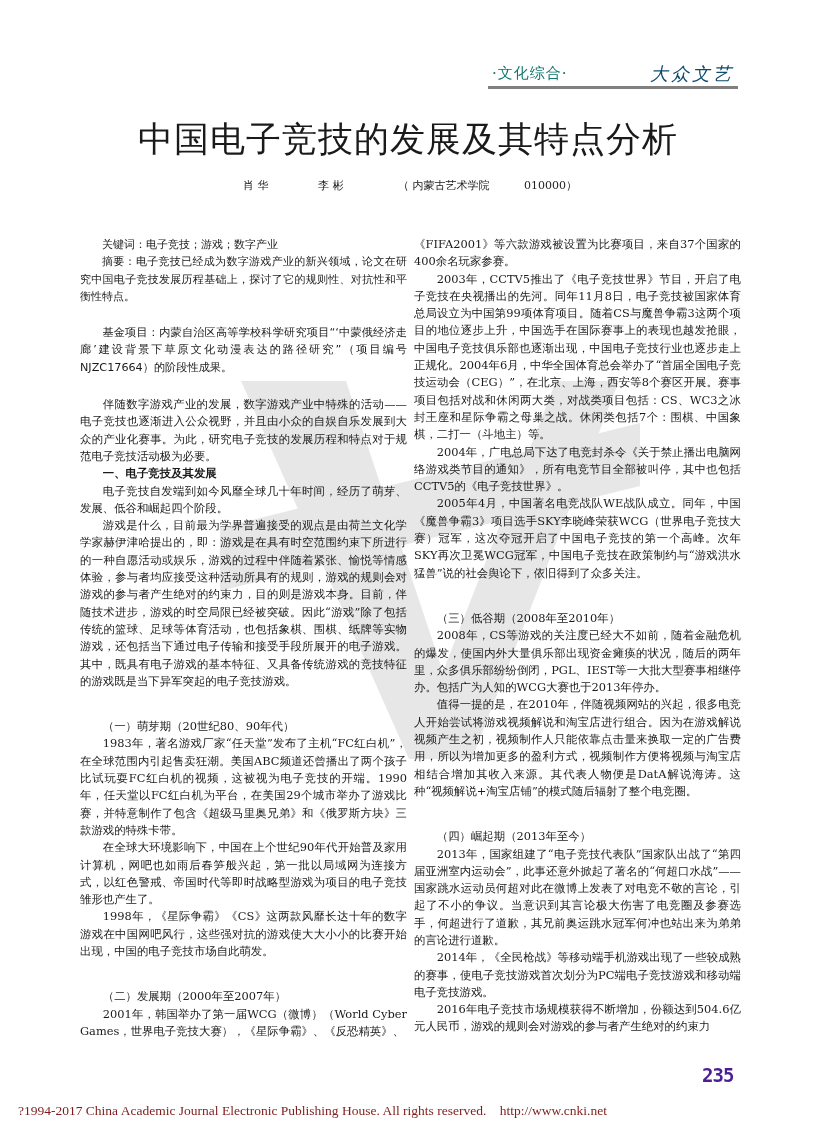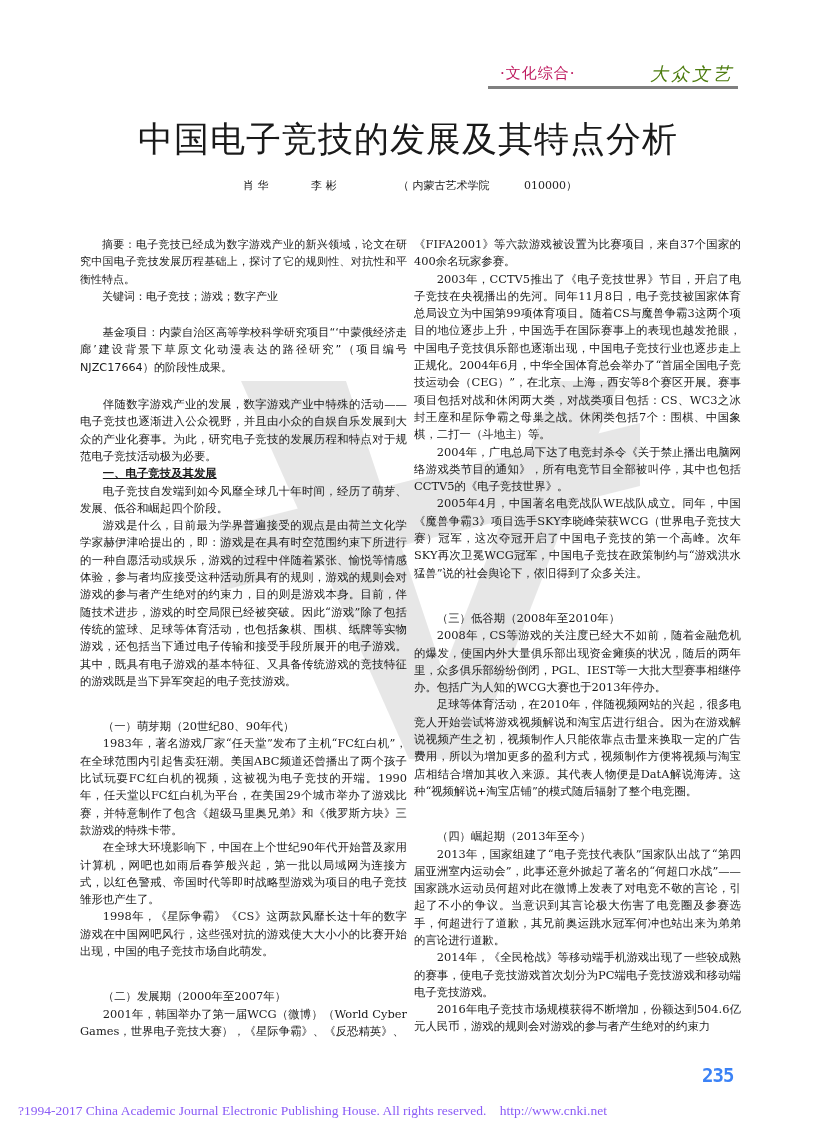--- a/index.html
+++ b/index.html
@@ -1,44 +1,44 @@
 <!DOCTYPE html>
 <html><head>
 <meta charset="utf-8">
 <style>
   html, body { margin: 0; padding: 0; background: #ffffff; }
   body { width: 816px; height: 1145px; position: relative; overflow: hidden;
          font-family: "DejaVu Serif", "Liberation Serif", serif; color: #1a1a1a; }
   .header { position: absolute; left: 492px; top: 62px; width: 246px; height: 24px; }
-  .header .section { position: absolute; left: 8px; top: 2px; font-size: 15px; letter-spacing: 1px; color: #be185d; }
-  .header .journal { position: absolute; right: 4px; top: 0; font-size: 18px; letter-spacing: 3px; font-style: italic; color: #4d7c0f; }
+  .header .section { position: absolute; left: 0; top: 2px; font-size: 15px; letter-spacing: 1px; color: #0f766e; }
+  .header .journal { position: absolute; right: 4px; top: 0; font-size: 18px; letter-spacing: 3px; font-style: italic; color: #0c4a6e; }
   .header .rule { position: absolute; left: -4px; right: 0; top: 24px; height: 3px; background: #808080; }
 
   .title { position: absolute; left: 0; width: 816px; top: 116px; text-align: center;
            font-family: "DejaVu Sans", sans-serif; font-size: 35px; letter-spacing: 1px; color: #1a1a1a; }
   .byline { position: absolute; top: 178px; left: 0; width: 816px; font-size: 11px; color: #222; }
   .byline span { position: absolute; white-space: pre; }
 
   .col { position: absolute; top: 236px; width: 327px; font-size: 11.4px; line-height: 17.3px; text-align: justify; }
   .col.left { left: 80px; }
   .col.right { left: 414px; }
   .col p { margin: 0; text-indent: 2em; }
   .col p.noindent { text-indent: 0; }
-  .col .h1 { font-family: "DejaVu Sans", sans-serif; font-weight: bold; text-indent: 2em; text-decoration: underline; }
+  .col .h1 { font-family: "DejaVu Sans", sans-serif; font-weight: bold; text-indent: 2em; }
   .col .h2 { text-indent: 2em; margin-top: 28px; }
   .col .kw { font-family: "DejaVu Sans", sans-serif; }
   .abstract { font-size: 11px; line-height: 17.3px; }
   .fund { font-family: "DejaVu Sans", sans-serif; font-size: 11.2px; margin-top: 13px !important; }
   .gap { height: 20px; }
   .gap-small { height: 6px; }
 
   .page-num { position: absolute; left: 702px; top: 1064px; font-family: "DejaVu Sans Mono", monospace;
-              font-weight: bold; font-size: 19px; color: #3b82f6; letter-spacing: -1px; }
+              font-weight: bold; font-size: 19px; color: #4c1d95; letter-spacing: -1px; }
   .footer { position: absolute; left: 18px; top: 1103px; font-family: "Liberation Serif", serif;
-            font-size: 13.5px; color: #8b5cf6; white-space: pre; }
+            font-size: 13.5px; color: #7f1d1d; white-space: pre; }
   .watermark { position: absolute; left: 220px; top: 360px; width: 420px; height: 420px; pointer-events: none; opacity: 0.09; }
 </style>
 </head>
 <body>
 
 <svg class="watermark" viewBox="0 0 100 100">
   <polygon points="5,5 30,5 55,80 45,95" fill="#000"></polygon>
   <polygon points="45,95 80,5 95,5 60,95" fill="#000"></polygon>
   <polygon points="0,40 100,15 100,30 0,55" fill="#000"></polygon>
 </svg>
@@ -46,28 +46,28 @@
 <div class="header">
   <span class="section">·文化综合·</span>
   <span class="journal">大众文艺</span>
   <div class="rule"></div>
 </div>
 
 <div class="title">中国电子竞技的发展及其特点分析</div>
 
 <div class="byline">
   <span style="left:243px">肖 华</span>
-  <span style="left:311px">李 彬</span>
+  <span style="left:318px">李 彬</span>
   <span style="left:398px">（ 内蒙古艺术学院</span>
   <span style="left:524px">010000）</span>
 </div>
 
 <div class="col left">
+  <p class="abstract"><span class="kw">关键词：</span><span>电子竞技；游戏；数字产业</span></p>
   <p class="abstract"><span class="kw">摘要：</span><span>电子竞技已经成为数字游戏产业的新兴领域，论文在研究中国电子竞技发展历程基础上，探讨了它的规则性、对抗性和平衡性特点。</span></p>
-  <p class="abstract"><span class="kw">关键词：</span><span>电子竞技；游戏；数字产业</span></p>
   <div class="gap-small"></div>
   <p class="fund">基金项目：内蒙自治区高等学校科学研究项目“‘中蒙俄经济走廊’建设背景下草原文化动漫表达的路径研究”（项目编号NJZC17664）的阶段性成果。</p>
   <div class="gap"></div>
   <div id="left-body">
       <p class="">伴随数字游戏产业的发展，数字游戏产业中特殊的活动——电子竞技也逐渐进入公众视野，并且由小众的自娱自乐发展到大众的产业化赛事。为此，研究电子竞技的发展历程和特点对于规范电子竞技活动极为必要。</p>
       <p class="h1">一、电子竞技及其发展</p>
       <p class="">电子竞技自发端到如今风靡全球几十年时间，经历了萌芽、发展、低谷和崛起四个阶段。</p>
       <p class="">游戏是什么，目前最为学界普遍接受的观点是由荷兰文化学学家赫伊津哈提出的，即：游戏是在具有时空范围约束下所进行的一种自愿活动或娱乐，游戏的过程中伴随着紧张、愉悦等情感体验，参与者均应接受这种活动所具有的规则，游戏的规则会对游戏的参与者产生绝对的约束力，目的则是游戏本身。目前，伴随技术进步，游戏的时空局限已经被突破。因此“游戏”除了包括传统的篮球、足球等体育活动，也包括象棋、围棋、纸牌等实物游戏，还包括当下通过电子传输和接受手段所展开的电子游戏。其中，既具有电子游戏的基本特征、又具备传统游戏的竞技特征的游戏既是当下异军突起的电子竞技游戏。</p>
       <p class="h2">（一）萌芽期（20世纪80、90年代）</p>
       <p class="">1983年，著名游戏厂家“任天堂”发布了主机“FC红白机”，在全球范围内引起售卖狂潮。美国ABC频道还曾播出了两个孩子比试玩耍FC红白机的视频，这被视为电子竞技的开端。1990年，任天堂以FC红白机为平台，在美国29个城市举办了游戏比赛，并特意制作了包含《超级马里奥兄弟》和《俄罗斯方块》三款游戏的特殊卡带。</p>
@@ -79,21 +79,21 @@
 </div>
 
 <div class="col right">
   <div id="right-body">
       <p class="noindent">《FIFA2001》等六款游戏被设置为比赛项目，来自37个国家的400余名玩家参赛。</p>
       <p class="">2003年，CCTV5推出了《电子竞技世界》节目，开启了电子竞技在央视播出的先河。同年11月8日，电子竞技被国家体育总局设立为中国第99项体育项目。随着CS与魔兽争霸3这两个项目的地位逐步上升，中国选手在国际赛事上的表现也越发抢眼，中国电子竞技俱乐部也逐渐出现，中国电子竞技行业也逐步走上正规化。2004年6月，中华全国体育总会举办了“首届全国电子竞技运动会（CEG）”，在北京、上海，西安等8个赛区开展。赛事项目包括对战和休闲两大类，对战类项目包括：CS、WC3之冰封王座和星际争霸之母巢之战。休闲类包括7个：围棋、中国象棋，二打一（斗地主）等。</p>
       <p class="">2004年，广电总局下达了电竞封杀令《关于禁止播出电脑网络游戏类节目的通知》，所有电竞节目全部被叫停，其中也包括CCTV5的《电子竞技世界》。</p>
       <p class="">2005年4月，中国著名电竞战队WE战队成立。同年，中国《魔兽争霸3》项目选手SKY李晓峰荣获WCG（世界电子竞技大赛）冠军，这次夺冠开启了中国电子竞技的第一个高峰。次年SKY再次卫冕WCG冠军，中国电子竞技在政策制约与“游戏洪水猛兽”说的社会舆论下，依旧得到了众多关注。</p>
       <p class="h2">（三）低谷期（2008年至2010年）</p>
       <p class="">2008年，CS等游戏的关注度已经大不如前，随着金融危机的爆发，使国内外大量俱乐部出现资金瘫痪的状况，随后的两年里，众多俱乐部纷纷倒闭，PGL、IEST等一大批大型赛事相继停办。包括广为人知的WCG大赛也于2013年停办。</p>
-      <p class="">足球等体育活动，在2010年，伴随视频网站的兴起，很多电竞人开始尝试将游戏视频解说和淘宝店进行组合。因为在游戏解说视频产生之初，视频制作人只能依靠点击量来换取一定的广告费用，所以为增加更多的盈利方式，视频制作方便将视频与淘宝店相结合增加其收入来源。其代表人物便是DatA解说海涛。这种“视频解说+淘宝店铺”的模式随后辐射了整个电竞圈。</p>
+      <p class="">值得一提的是，在2010年，伴随视频网站的兴起，很多电竞人开始尝试将游戏视频解说和淘宝店进行组合。因为在游戏解说视频产生之初，视频制作人只能依靠点击量来换取一定的广告费用，所以为增加更多的盈利方式，视频制作方便将视频与淘宝店相结合增加其收入来源。其代表人物便是DatA解说海涛。这种“视频解说+淘宝店铺”的模式随后辐射了整个电竞圈。</p>
       <p class="h2">（四）崛起期（2013年至今）</p>
       <p class="">2013年，国家组建了“电子竞技代表队”国家队出战了“第四届亚洲室内运动会”，此事还意外掀起了著名的“何超口水战”——国家跳水运动员何超对此在微博上发表了对电竞不敬的言论，引起了不小的争议。当意识到其言论极大伤害了电竞圈及参赛选手，何超进行了道歉，其兄前奥运跳水冠军何冲也站出来为弟弟的言论进行道歉。</p>
       <p class="">2014年，《全民枪战》等移动端手机游戏出现了一些较成熟的赛事，使电子竞技游戏首次划分为PC端电子竞技游戏和移动端电子竞技游戏。</p>
       <p class="">2016年电子竞技市场规模获得不断增加，份额达到504.6亿元人民币，游戏的规则会对游戏的参与者产生绝对的约束力</p>
     </div>
 </div>
 
 <div class="page-num">235</div>
 <div class="footer">?1994-2017 China Academic Journal Electronic Publishing House. All rights reserved.    http://www.cnki.net</div>
 

